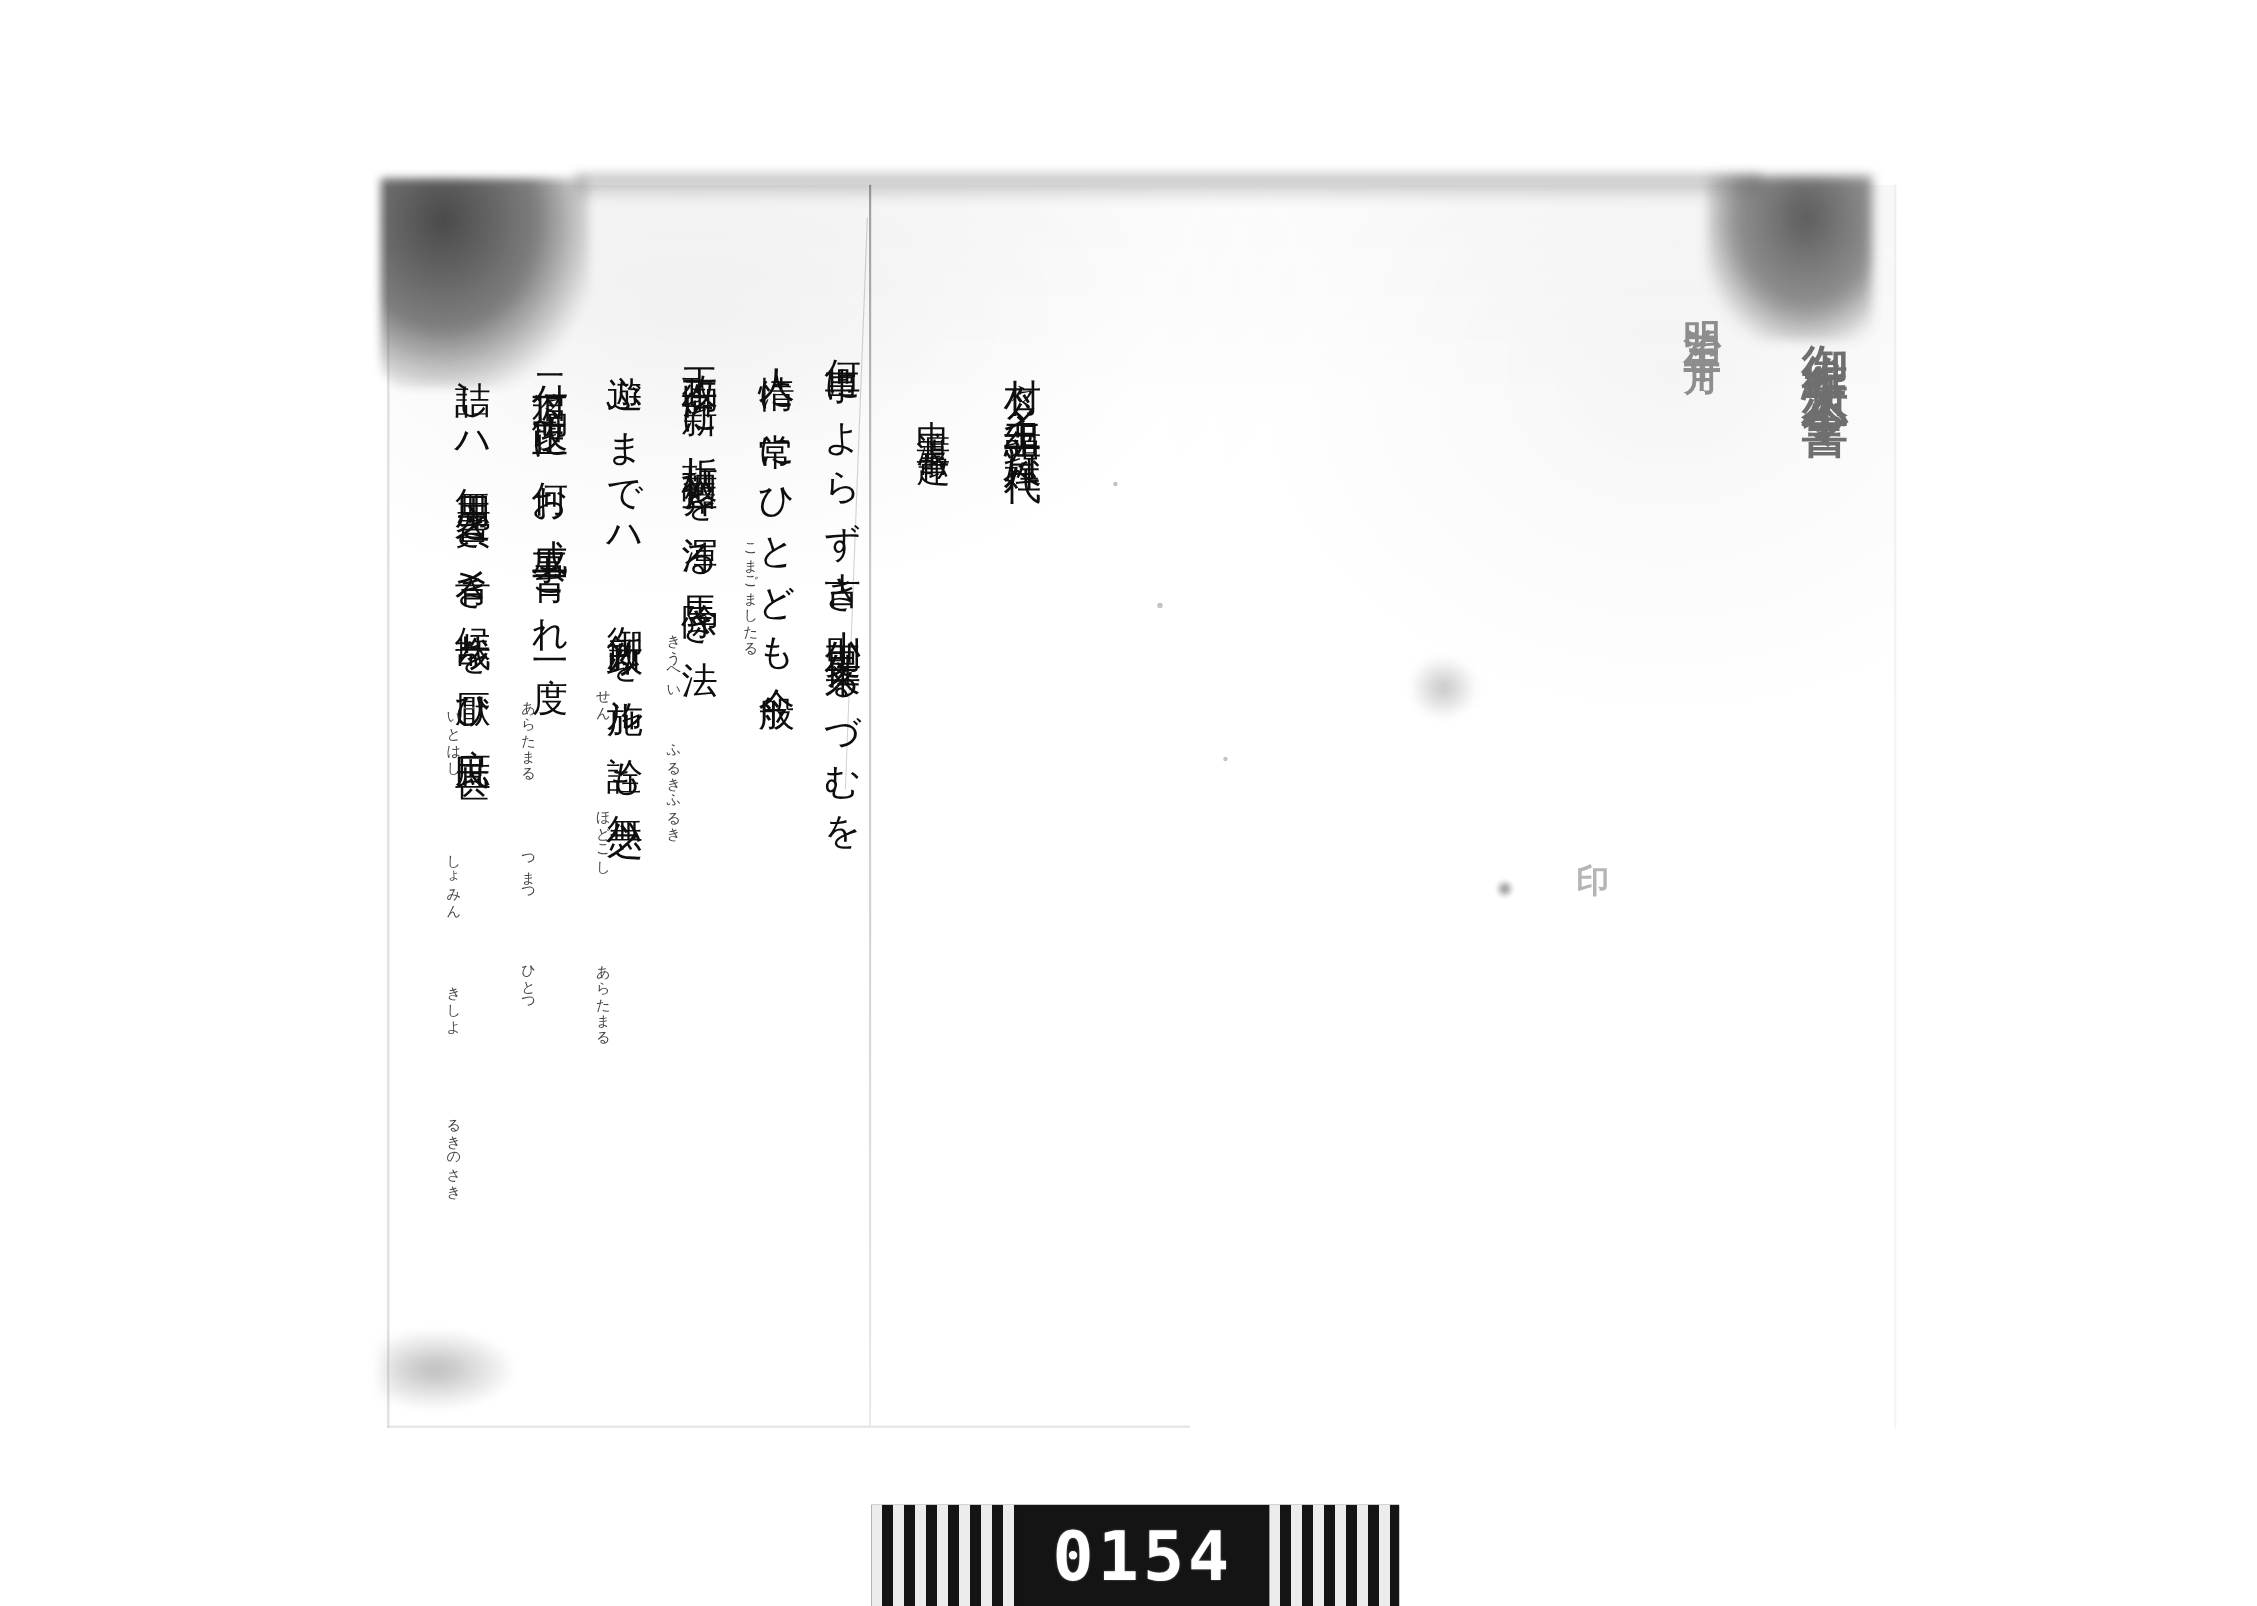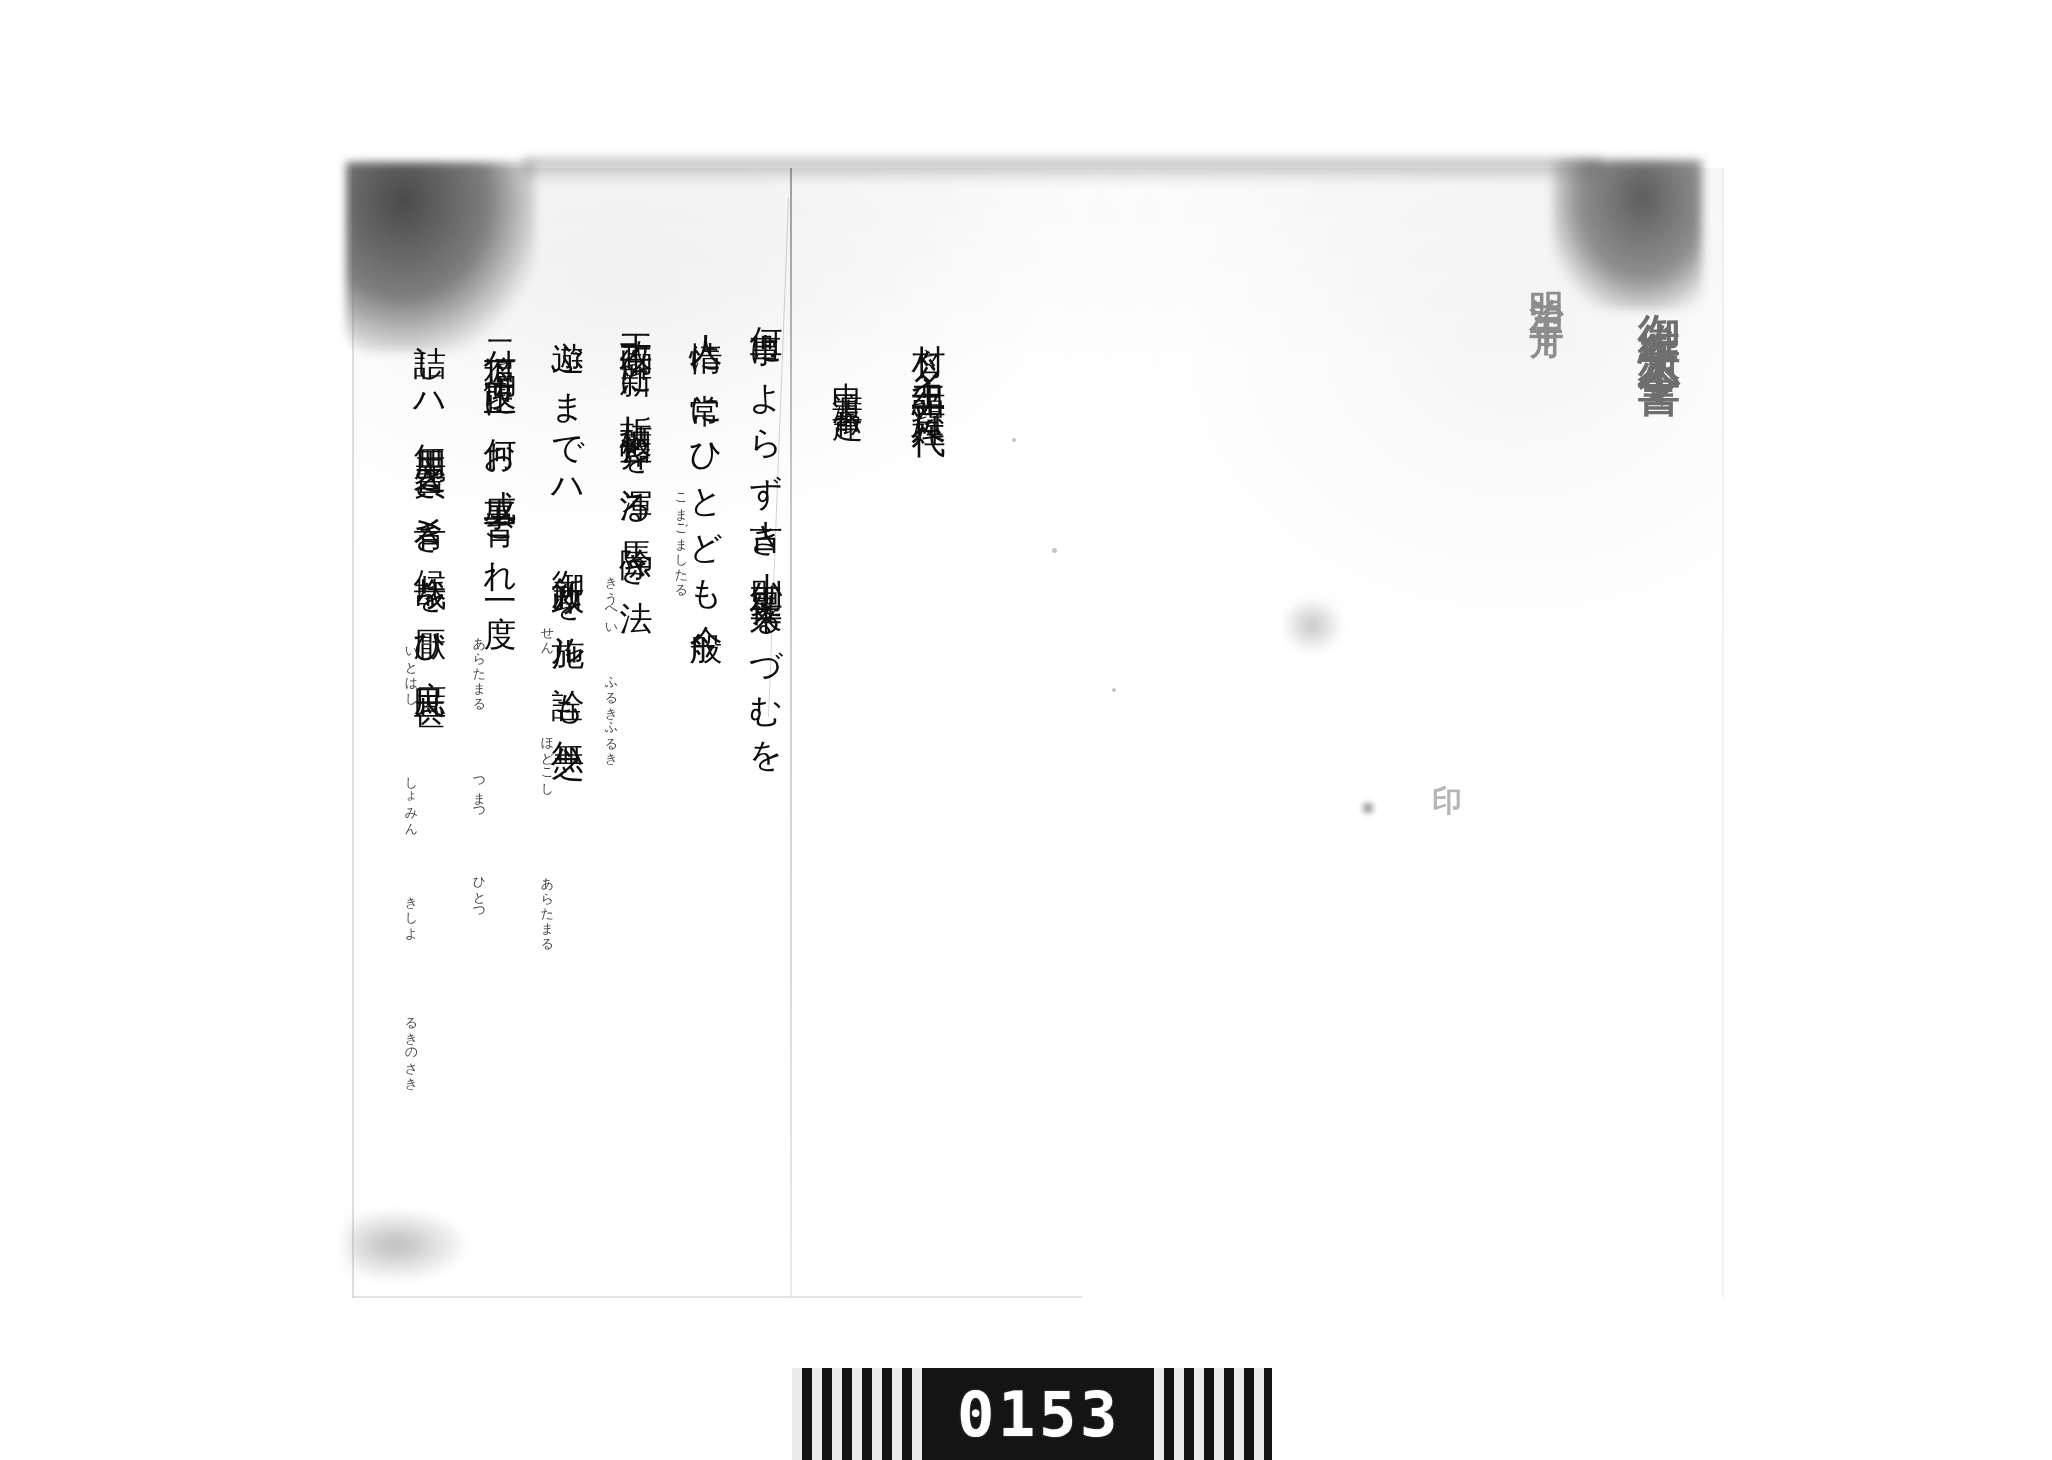--- a/index.html
+++ b/index.html
@@ -280,17 +280,17 @@
     <div class="rubi" style="left:186px; top:700px;">あらたまる</div>
     <div class="rubi" style="left:50px; top:840px;">るきのさき</div>
 
     <div class="speck" style="left:700px; top:380px; width:5px; height:5px;"></div>
     <div class="speck" style="left:760px; top:520px; width:4px; height:4px;"></div>
     <div class="speck" style="left:660px; top:270px; width:4px; height:4px;"></div>
   </div>
 
   <div id="filmstrip">
     <div class="strip-ticks"></div>
-    <div id="frame-number">0153</div>
+    <div id="frame-number">0154</div>
     <div class="strip-ticks right"></div>
   </div>
 
 </div>
 
 </body></html>

